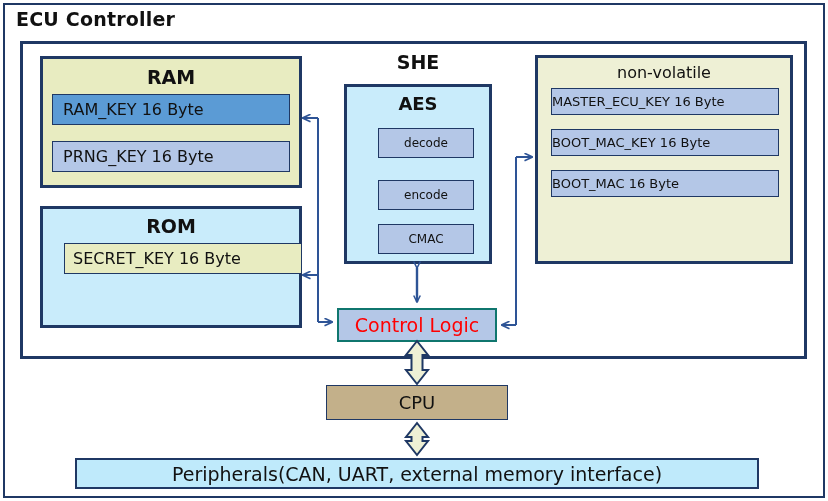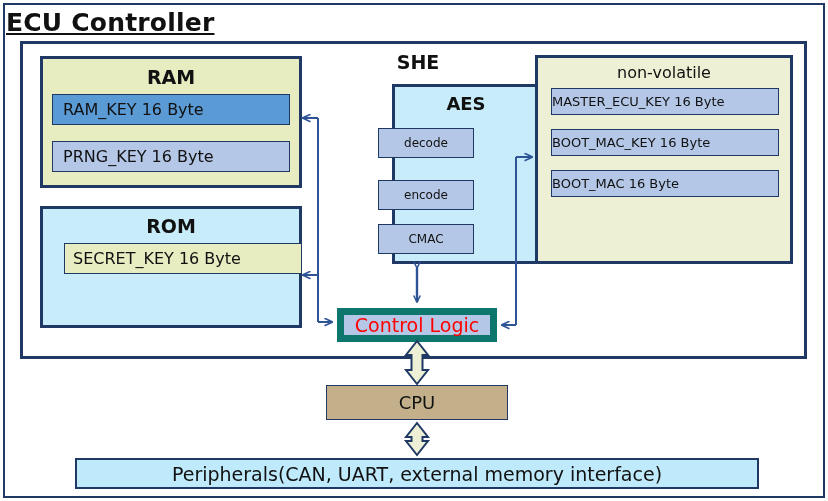--- a/index.html
+++ b/index.html
@@ -19,27 +19,26 @@
   }
   .abs { position: absolute; box-sizing: border-box; }
 
   
   #outer-frame {
     left: 3px; top: 3px; width: 822px; height: 495px;
     border: 2px solid #1f3864;
     background: #ffffff;
   }
   #ecu-title {
-    left: 6px; top: 8px;
-    font-size: 25px;
+    left: 16px; top: 8px;
+    font-size: 19px;
     font-weight: bold;
     color: #111111;
     letter-spacing: 0.2px;
     white-space: nowrap;
-    text-decoration: underline;
   }
   #ecu-inner-frame {
     left: 20px; top: 41px; width: 787px; height: 318px;
     border: 3px solid #1f3864;
     background: transparent;
   }
 
   
   .group-box {
     border: 3px solid #1f3864;
@@ -98,21 +97,20 @@
   }
 
   
   #she-title {
     left: 344px; top: 51px; width: 148px;
     font-size: 19px;
   }
   #aes-box {
     left: 344px; top: 84px; width: 148px; height: 180px;
     background: #c9ecfb;
-    margin-left: 48px;
   }
   #aes-title { left: 0; top: 6px; width: 100%; font-size: 18px; }
   .aes-slot {
     left: 370px; width: 96px; height: 30px;
     background: #b4c7e7;
     font-size: 12px;
     justify-content: center;
     padding: 0;
     margin-left: 8px;
   }
@@ -133,21 +131,21 @@
   }
   #nv-master  { top: 88px; }
   #nv-bootmackey { top: 129px; }
   #nv-bootmac { top: 170px; }
   #nv-prngseed { top: 211px; }
 
   
   #control-logic {
     left: 337px; top: 308px; width: 160px; height: 34px;
     background: #b4c7e7;
-    border: 7px solid #0f766e;
+    border: 2px solid #0f766e;
     display: flex; align-items: center; justify-content: center;
     color: #ff0000;
     font-size: 19px;
     white-space: nowrap;
   }
 
   
   #cpu-box {
     left: 326px; top: 385px; width: 182px; height: 35px;
     background: #c3b08a;

